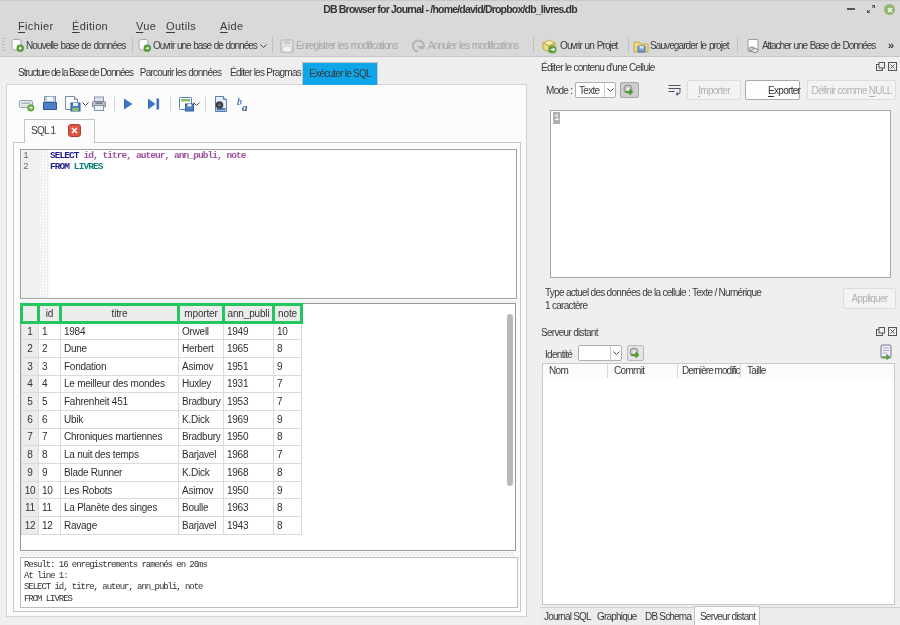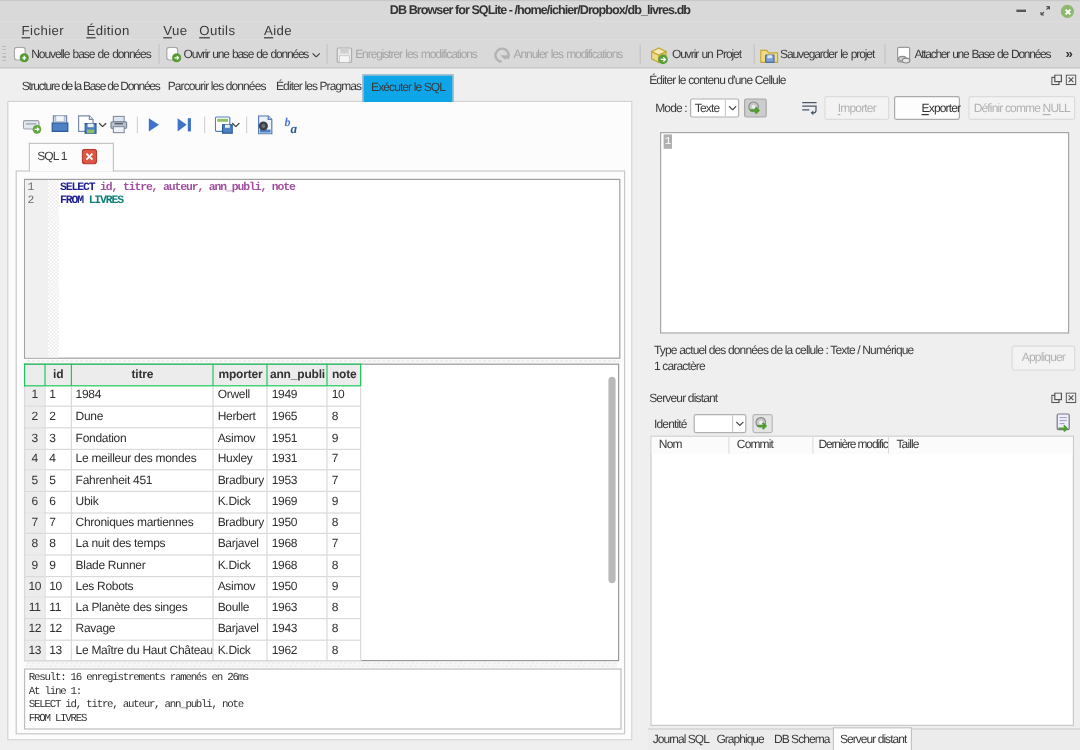--- a/index.html
+++ b/index.html
@@ -23,42 +23,42 @@
 #tabline { left:13px; top:142px; width:508px; height:470px; border:1px solid #c8c8c8; }
 #editor { left:20px; top:149px; width:497px; height:150px; background:#fff; border:1px solid #a0a0a0; }
 #gutter { left:21px; top:149.6px; width:19px; height:148px; background:#f0f0f0; color:#6a6a6a; font-size:9.5px; line-height:11.15px; padding:0 0 0 2px; letter-spacing:0; }
 #fold { left:40px; top:150px; width:9px; height:148px; background:conic-gradient(#ececec 25%,#fff 0 50%,#ececec 0 75%,#fff 0); background-size:3px 3px; }
 .codeline { position:absolute; left:50px; white-space:pre; font-size:9.5px; letter-spacing:-0.93px; font-weight:bold; }
 .kw { color:#202090; }
 .idf { color:#a050a0; }
 .tbn { color:#0e8078; }
 .hatch { background:conic-gradient(#ececec 25%,#f8f8f8 0 50%,#ececec 0 75%,#f8f8f8 0); background-size:4px 4px; }
 #grid { border-collapse:collapse; font-size:10px; color:#2e2e2e; table-layout:fixed; letter-spacing:-0.25px; }
-#grid th { background:#ececec; font-weight:bold; color:#333; border:1px solid #22c55e; height:17.5px; text-align:center; padding:0; letter-spacing:-0.15px; }
+#grid th { background:#ececec; font-weight:normal; color:#333; border:3px solid #22c55e; height:17.5px; text-align:center; padding:0; letter-spacing:-0.15px; }
 #grid td { background:#fff; border:1px solid #dadada; height:17.7px; padding:0 0 0 3px; overflow:hidden; white-space:nowrap; }
 #grid td.rh { background:#ececec; text-align:center; padding:0; color:#333; }
 #logtext { left:24px; top:559.5px; font-size:9px; letter-spacing:-1.05px; line-height:11.4px; color:#333; white-space:pre; }
 .docktitle { color:#3a3a3a; }
 .btn { position:absolute; height:20px; letter-spacing:-0.7px; border:1px solid #dcdcdc; background:#f3f3f3; color:#b2b2b2; border-radius:2px; text-align:center; line-height:19px; }
 .btn u { text-underline-offset:1.5px; } .btab { letter-spacing:-0.8px; }
 .btn.en { border-color:#ababab; background:#fdfdfd; color:#333;padding-left:22px; }
 #cellarea { left:550px; top:110px; width:341px; height:168px; background:#fff; border:1px solid #a6a6a6; }
 #rdtable { left:542px; top:363px; width:353px; height:242px; background:#fff; border:1px solid #c9c9c9; }
 .rdh { position:absolute; top:364px; height:14px; border-right:1px solid #d9d9d9; padding:1px 0 0 6px; color:#3a3a3a; background:#fbfbfb; overflow:hidden; white-space:nowrap; }
 #btabbar { left:540px; top:607px; width:360px; height:18px; background:#ececec; border-top:1px solid #d0d0d0; }
 .btab { position:absolute; top:611px; color:#3a3a3a; }
 #btactive { left:694px; top:606px; width:66px; height:19px; background:#fcfcfc; border:1px solid #c4c4c4; border-bottom:none; }
 .combo { position:absolute; background:#fff; border:1px solid #b0b0b0; border-radius:2px; }
 .chev { position:absolute; width:7px; height:4px; }
 </style>
 </head>
 <body>
 
 <div id="titlebar" class="abs"></div>
-<div id="title" class="abs">DB Browser for SQLite - /home/ichier/Dropbox/db_livres.db</div>
+<div id="title" class="abs">DB Browser for Journal - /home/david/Dropbox/db_livres.db</div>
 <div class="abs" style="left:847px;top:8px;width:8px;height:2px;background:#555;"></div>
 <svg class="abs" style="left:866px;top:4px;" width="10" height="10" viewBox="0 0 10 10">
     <path d="M1.5 8.5 L4 6 M1.5 8.5 l0 -2.5 M1.5 8.5 l2.5 0 M8.5 1.5 L6 4 M8.5 1.5 l0 2.5 M8.5 1.5 l-2.5 0" stroke="#555" stroke-width="1" fill="none"></path>
   </svg>
 <div class="abs" style="left:884px;top:4px;width:11px;height:11px;border-radius:50%;background:#8fb86e;"></div>
 <svg class="abs" style="left:886.5px;top:6.5px;" width="6" height="6" viewBox="0 0 6 6">
     <path d="M1 1 L5 5 M5 1 L1 5" stroke="#fff" stroke-width="1.5"></path>
   </svg>
 
 <div id="menubar" class="abs"></div>
@@ -311,28 +311,20 @@
         <td>8</td>
       </tr>
 <tr>
         <td class="rh">12</td>
         <td>12</td>
         <td>Ravage</td>
         <td>Barjavel</td>
         <td>1943</td>
         <td>8</td>
       </tr>
-<tr>
-        <td class="rh">13</td>
-        <td>13</td>
-        <td>Le Maître du Haut Château</td>
-        <td>K.Dick</td>
-        <td>1962</td>
-        <td>8</td>
-      </tr>
 </tbody>
   </table>
 <div class="abs" style="left:507px;top:314px;width:6px;height:172px;background:#b9b9b9;border-radius:3px;"></div>
 <div class="hatch abs" style="left:21px;top:551.5px;width:493px;height:4.5px;"></div>
 
 <div class="abs" style="left:20px;top:557px;width:498px;height:50.5px;background:#fff;border:1px solid #bdbdbd;"></div>
 <div id="logtext" class="abs mono">Result: 16 enregistrements ramenés en 26ms
 At line 1:
 SELECT id, titre, auteur, ann_publi, note
 FROM LIVRES</div>

